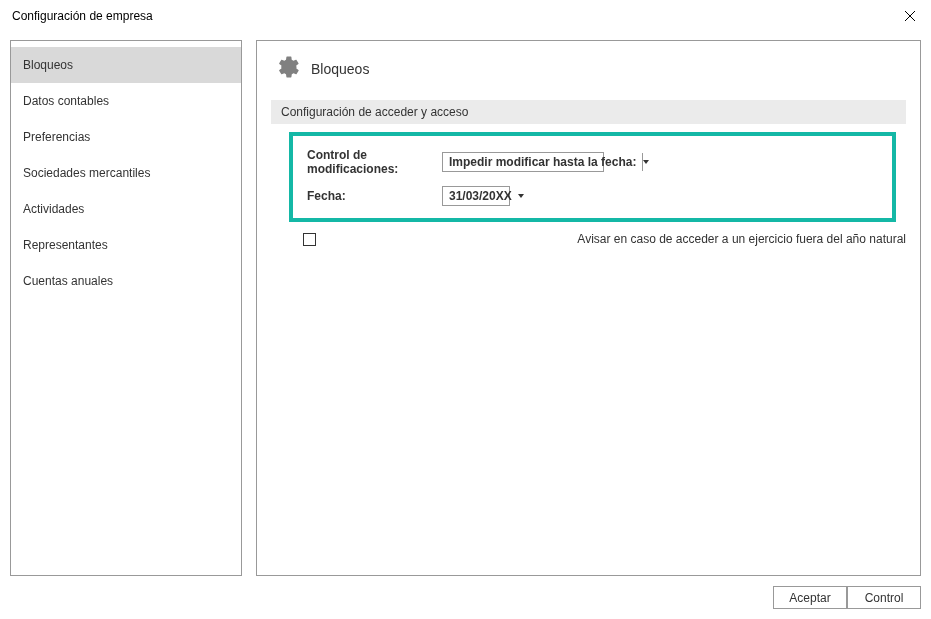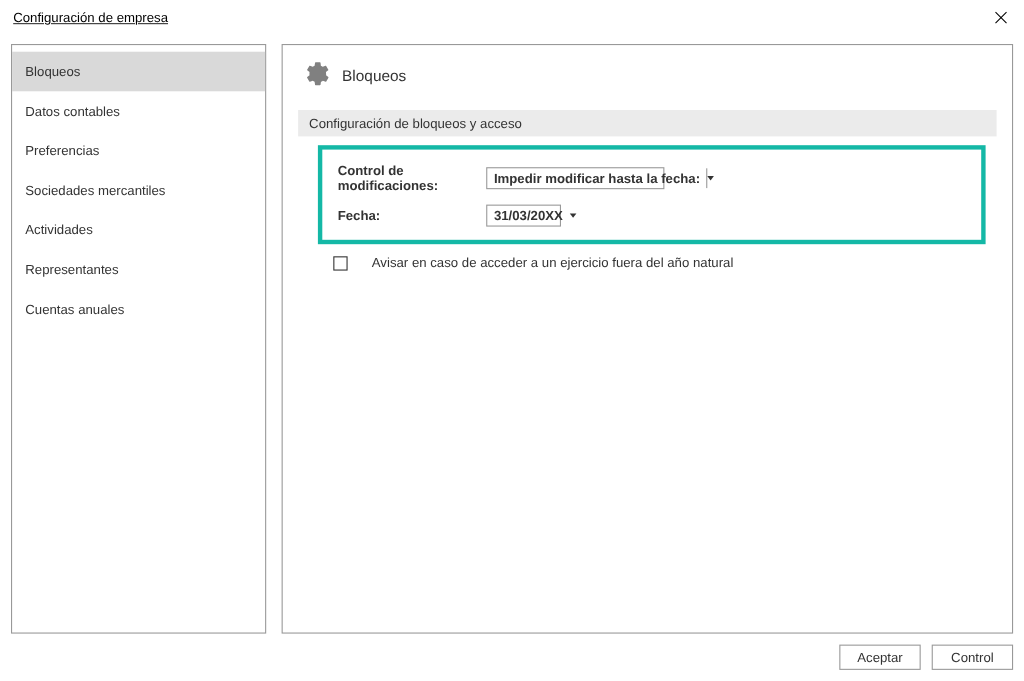--- a/index.html
+++ b/index.html
@@ -19,21 +19,20 @@
       display: flex;
       flex-direction: column;
       background: #ffffff;
     }
     .titlebar {
       display: flex;
       justify-content: space-between;
       align-items: center;
       padding: 8px 12px 8px 12px;
       height: 32px;
-      text-decoration: underline;
     }
     .titlebar-title {
       font-size: 12px;
       color: #000;
     }
     .close-btn {
       width: 18px;
       height: 18px;
       display: flex;
       align-items: center;
@@ -147,36 +146,36 @@
     }
     .date-combo .combo-arrow {
       border-left: none;
     }
     .checkbox-row {
       display: flex;
       align-items: center;
       gap: 22px;
       margin-top: 10px;
       margin-left: 32px;
+      justify-content: space-between;
     }
     .checkbox {
       width: 13px;
       height: 13px;
       border: 1px solid #333;
       background: #fff;
       cursor: pointer;
     }
     .checkbox-label {
       font-size: 12px;
       color: #333;
     }
     .footer {
       display: flex;
       justify-content: flex-end;
-      gap: 10px;
       padding: 10px 10px 10px 0;
     }
     .btn {
       min-width: 74px;
       height: 23px;
       border: 1px solid #999;
       background: #fff;
       font-size: 12px;
       color: #333;
       display: flex;
@@ -235,21 +234,21 @@
 
       <div class="main-header">
         <span class="gear-icon">
           <svg viewBox="0 0 24 24" fill="#808080">
             <path d="M12 8a4 4 0 100 8 4 4 0 000-8zm9.4 4c0-.5 0-1-.1-1.5l2.1-1.6c.2-.1.2-.4.1-.6l-2-3.4c-.1-.2-.4-.3-.6-.2l-2.5 1c-.5-.4-1.1-.7-1.7-1L16.4 2c0-.2-.2-.4-.5-.4h-4c-.2 0-.4.2-.5.4l-.4 2.7c-.6.2-1.2.6-1.7 1l-2.5-1c-.2-.1-.5 0-.6.2l-2 3.4c-.1.2-.1.5.1.6l2.1 1.6c-.1.5-.1 1-.1 1.5s0 1 .1 1.5l-2.1 1.6c-.2.1-.2.4-.1.6l2 3.4c.1.2.4.3.6.2l2.5-1c.5.4 1.1.7 1.7 1l.4 2.7c0 .2.2.4.5.4h4c.2 0 .4-.2.5-.4l.4-2.7c.6-.2 1.2-.6 1.7-1l2.5 1c.2.1.5 0 .6-.2l2-3.4c.1-.2.1-.5-.1-.6l-2.1-1.6c.1-.5.1-1 .1-1.5z"></path>
           </svg>
         </span>
         <span class="main-header-title">Bloqueos</span>
       </div>
 
-      <div class="section-header">Configuración de bloqueos y acceso</div>
+      <div class="section-header">Configuración de acceder y acceso</div>
 
       <div class="highlight-box">
         <div class="form-row">
           <span class="form-label">Control de modificaciones:</span>
           <div class="combo" style="width:162px;">
             <span class="combo-text">Impedir modificar hasta la fecha:</span>
             <div class="combo-arrow">
               <div class="arrow-down"></div>
             </div>
           </div>

